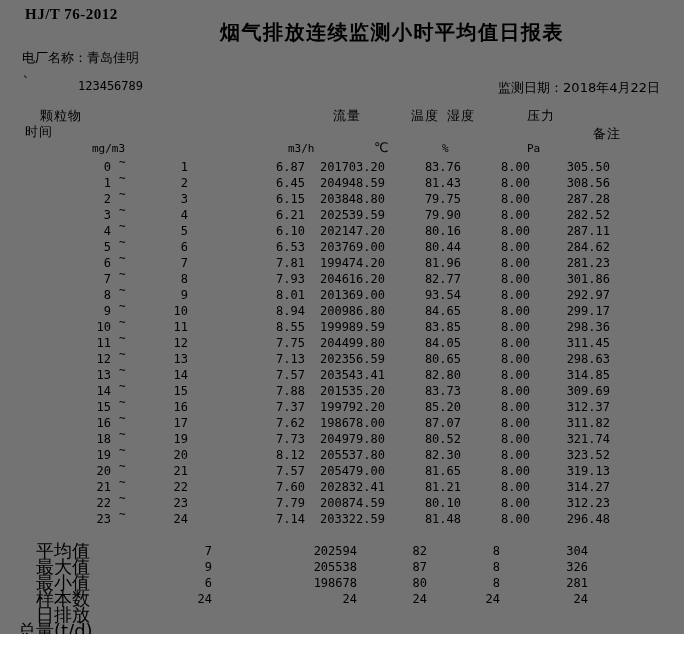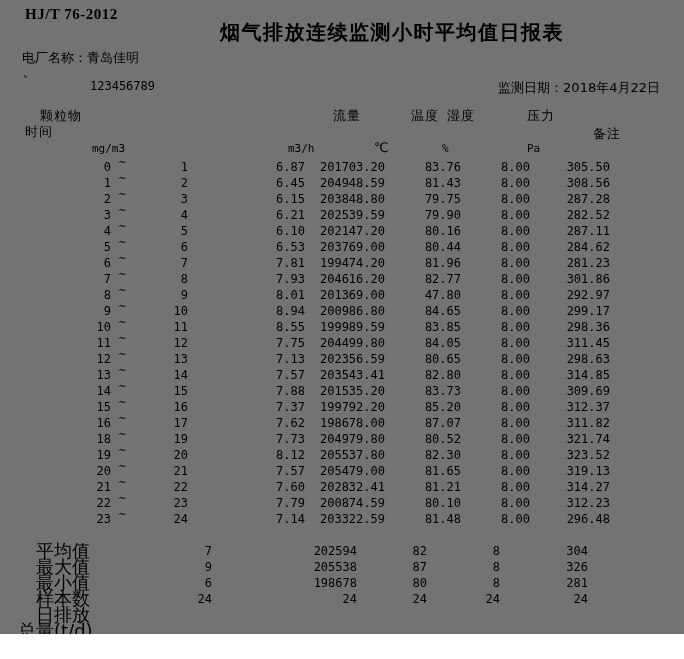--- a/index.html
+++ b/index.html
@@ -4,21 +4,21 @@
 <style>
   html,body{margin:0;padding:0;background:#ffffff;}
   .page{position:relative;width:684px;height:634px;background:#737373;color:#000;
         font-family:"DejaVu Sans Mono",monospace;overflow:hidden;}
   .cjk{font-family:"DejaVu Sans",sans-serif;}
   .abs{position:absolute;white-space:nowrap;}
   .hjt{left:25px;top:6px;font-family:"Liberation Serif",serif;font-weight:bold;font-size:15px;letter-spacing:.5px;}
   .title{left:0;right:0;top:19px;text-align:center;padding-left:100px;font-size:20px;font-weight:bold;letter-spacing:1.5px;}
   .plant{left:22px;top:49px;font-size:13px;}
   .tick{left:22px;top:74px;font-size:13px;}
-  .serial{left:90px;top:79px;font-size:12px;}
+  .serial{left:78px;top:79px;font-size:12px;}
   .mdate{right:24px;top:79px;font-size:13px;}
   .colhead{font-size:13px;letter-spacing:1px;}
   .h-pm{left:40px;top:107px;}
   .h-time{left:25px;top:123px;}
   .h-flow{left:333px;top:107px;}
   .h-temp{left:411px;top:107px;}
   .h-hum{left:447px;top:107px;text-align:right;}
   .h-press{left:527px;top:107px;}
   .h-remark{left:593px;top:125px;}
   .unit{font-size:11px;}
@@ -75,21 +75,21 @@
 
   <div class="tbody">
       <div class="trow"><span class="c hs">0</span><span class="c tilde">~</span><span class="c he">1</span><span class="c pm">6.87</span><span class="c flow">201703.20</span><span class="c temp">83.76</span><span class="c hum">8.00</span><span class="c press">305.50</span></div>
       <div class="trow"><span class="c hs">1</span><span class="c tilde">~</span><span class="c he">2</span><span class="c pm">6.45</span><span class="c flow">204948.59</span><span class="c temp">81.43</span><span class="c hum">8.00</span><span class="c press">308.56</span></div>
       <div class="trow"><span class="c hs">2</span><span class="c tilde">~</span><span class="c he">3</span><span class="c pm">6.15</span><span class="c flow">203848.80</span><span class="c temp">79.75</span><span class="c hum">8.00</span><span class="c press">287.28</span></div>
       <div class="trow"><span class="c hs">3</span><span class="c tilde">~</span><span class="c he">4</span><span class="c pm">6.21</span><span class="c flow">202539.59</span><span class="c temp">79.90</span><span class="c hum">8.00</span><span class="c press">282.52</span></div>
       <div class="trow"><span class="c hs">4</span><span class="c tilde">~</span><span class="c he">5</span><span class="c pm">6.10</span><span class="c flow">202147.20</span><span class="c temp">80.16</span><span class="c hum">8.00</span><span class="c press">287.11</span></div>
       <div class="trow"><span class="c hs">5</span><span class="c tilde">~</span><span class="c he">6</span><span class="c pm">6.53</span><span class="c flow">203769.00</span><span class="c temp">80.44</span><span class="c hum">8.00</span><span class="c press">284.62</span></div>
       <div class="trow"><span class="c hs">6</span><span class="c tilde">~</span><span class="c he">7</span><span class="c pm">7.81</span><span class="c flow">199474.20</span><span class="c temp">81.96</span><span class="c hum">8.00</span><span class="c press">281.23</span></div>
       <div class="trow"><span class="c hs">7</span><span class="c tilde">~</span><span class="c he">8</span><span class="c pm">7.93</span><span class="c flow">204616.20</span><span class="c temp">82.77</span><span class="c hum">8.00</span><span class="c press">301.86</span></div>
-      <div class="trow"><span class="c hs">8</span><span class="c tilde">~</span><span class="c he">9</span><span class="c pm">8.01</span><span class="c flow">201369.00</span><span class="c temp">47.80</span><span class="c hum">8.00</span><span class="c press">292.97</span></div>
+      <div class="trow"><span class="c hs">8</span><span class="c tilde">~</span><span class="c he">9</span><span class="c pm">8.01</span><span class="c flow">201369.00</span><span class="c temp">93.54</span><span class="c hum">8.00</span><span class="c press">292.97</span></div>
       <div class="trow"><span class="c hs">9</span><span class="c tilde">~</span><span class="c he">10</span><span class="c pm">8.94</span><span class="c flow">200986.80</span><span class="c temp">84.65</span><span class="c hum">8.00</span><span class="c press">299.17</span></div>
       <div class="trow"><span class="c hs">10</span><span class="c tilde">~</span><span class="c he">11</span><span class="c pm">8.55</span><span class="c flow">199989.59</span><span class="c temp">83.85</span><span class="c hum">8.00</span><span class="c press">298.36</span></div>
       <div class="trow"><span class="c hs">11</span><span class="c tilde">~</span><span class="c he">12</span><span class="c pm">7.75</span><span class="c flow">204499.80</span><span class="c temp">84.05</span><span class="c hum">8.00</span><span class="c press">311.45</span></div>
       <div class="trow"><span class="c hs">12</span><span class="c tilde">~</span><span class="c he">13</span><span class="c pm">7.13</span><span class="c flow">202356.59</span><span class="c temp">80.65</span><span class="c hum">8.00</span><span class="c press">298.63</span></div>
       <div class="trow"><span class="c hs">13</span><span class="c tilde">~</span><span class="c he">14</span><span class="c pm">7.57</span><span class="c flow">203543.41</span><span class="c temp">82.80</span><span class="c hum">8.00</span><span class="c press">314.85</span></div>
       <div class="trow"><span class="c hs">14</span><span class="c tilde">~</span><span class="c he">15</span><span class="c pm">7.88</span><span class="c flow">201535.20</span><span class="c temp">83.73</span><span class="c hum">8.00</span><span class="c press">309.69</span></div>
       <div class="trow"><span class="c hs">15</span><span class="c tilde">~</span><span class="c he">16</span><span class="c pm">7.37</span><span class="c flow">199792.20</span><span class="c temp">85.20</span><span class="c hum">8.00</span><span class="c press">312.37</span></div>
       <div class="trow"><span class="c hs">16</span><span class="c tilde">~</span><span class="c he">17</span><span class="c pm">7.62</span><span class="c flow">198678.00</span><span class="c temp">87.07</span><span class="c hum">8.00</span><span class="c press">311.82</span></div>
       <div class="trow"><span class="c hs">18</span><span class="c tilde">~</span><span class="c he">19</span><span class="c pm">7.73</span><span class="c flow">204979.80</span><span class="c temp">80.52</span><span class="c hum">8.00</span><span class="c press">321.74</span></div>
       <div class="trow"><span class="c hs">19</span><span class="c tilde">~</span><span class="c he">20</span><span class="c pm">8.12</span><span class="c flow">205537.80</span><span class="c temp">82.30</span><span class="c hum">8.00</span><span class="c press">323.52</span></div>

